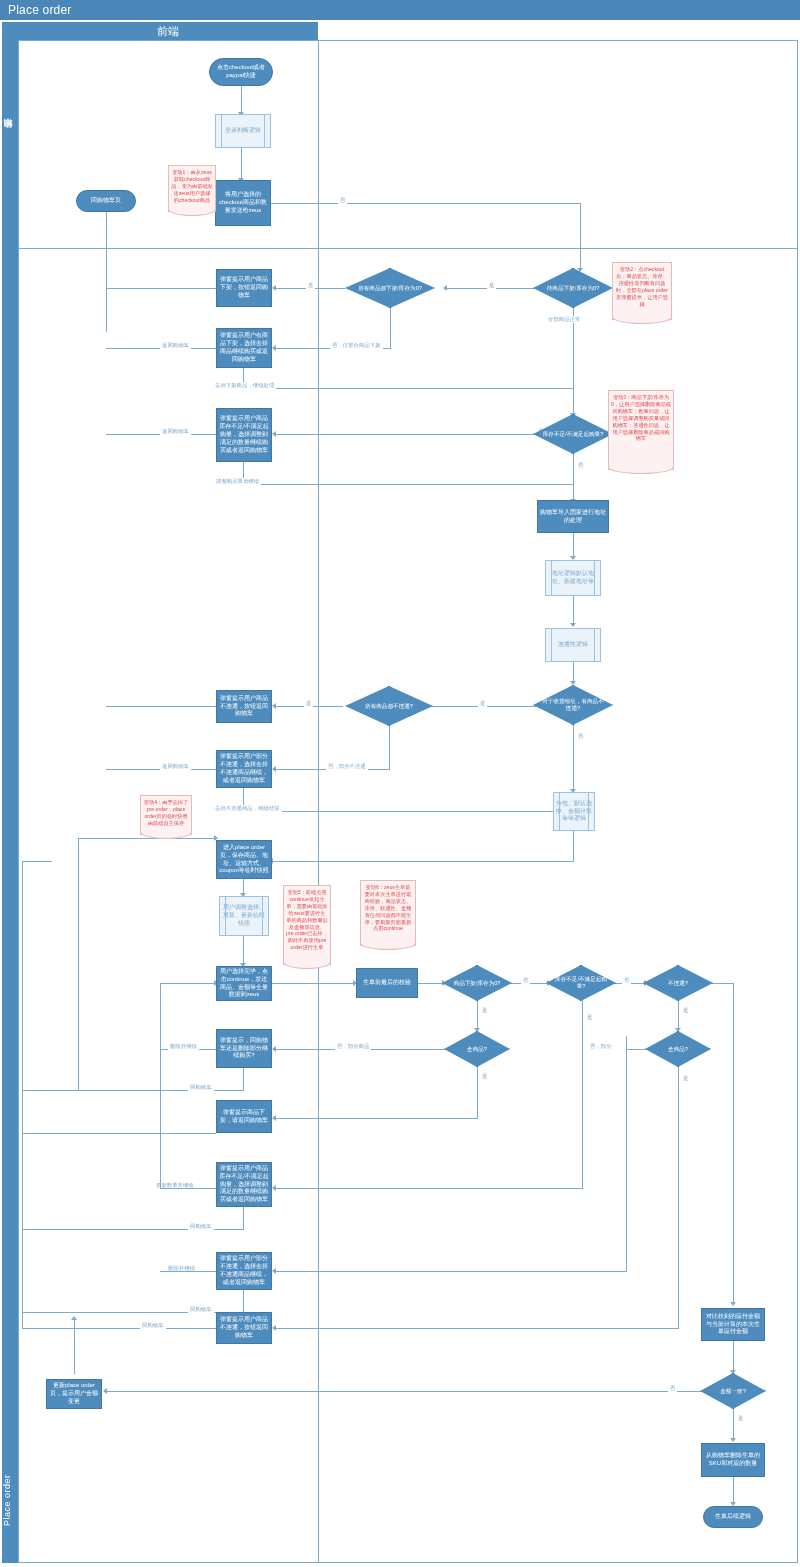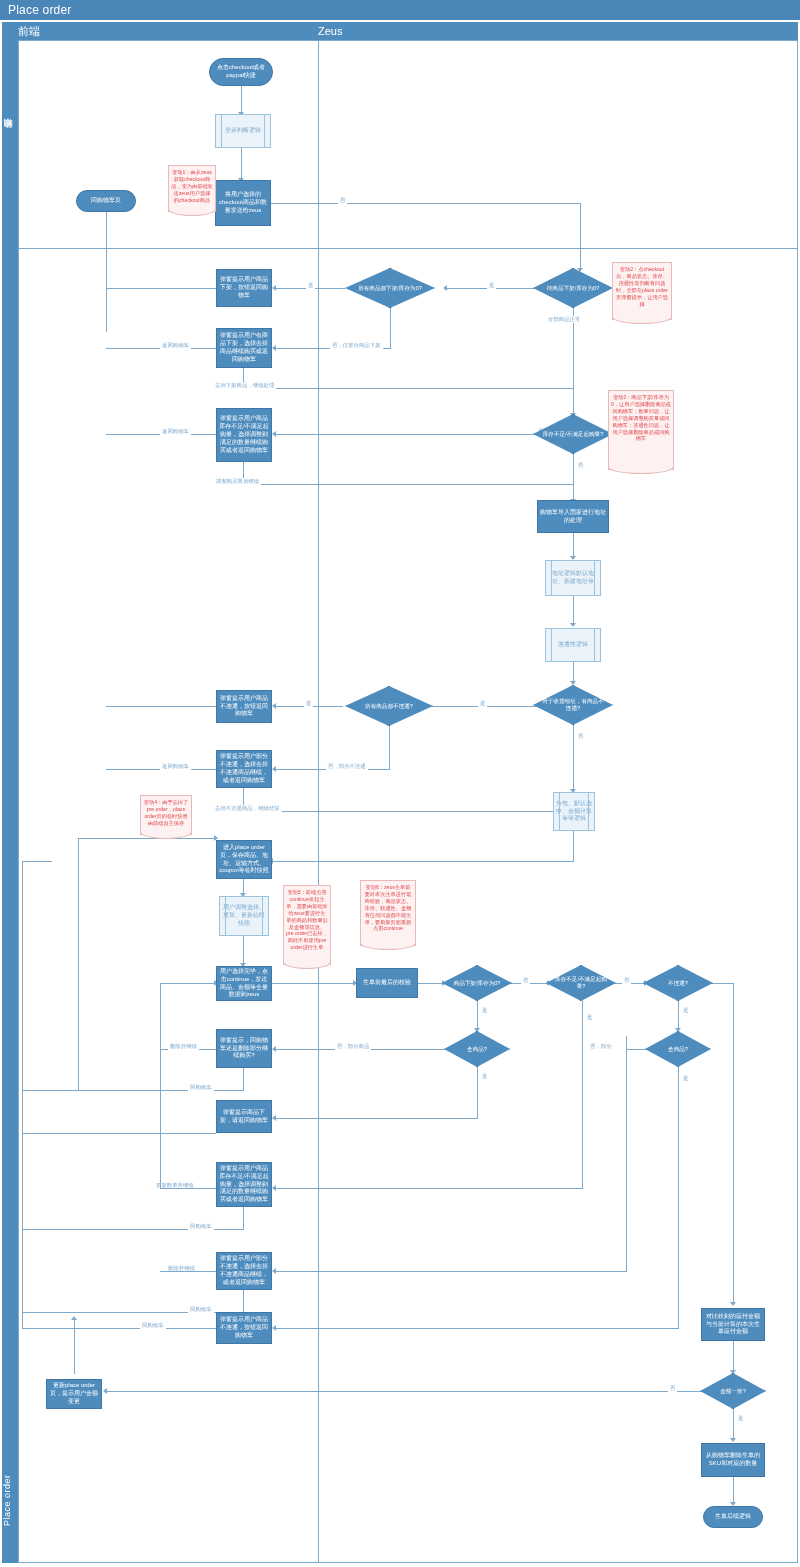--- a/index.html
+++ b/index.html
@@ -5,21 +5,21 @@
   html,body{margin:0;padding:0;background:#fff;}
   body{font-family:"Liberation Sans","DejaVu Sans",sans-serif;}
   #canvas{position:relative;width:800px;height:1567px;background:#ffffff;overflow:hidden;}
 
   
   .title-bar{position:absolute;left:0;top:0;width:800px;height:20px;background:#4a87b8;color:#fff;
              font-size:12px;line-height:20px;padding-left:8px;box-sizing:border-box;letter-spacing:.2px;}
   .pool-left{position:absolute;background:#4e8cbe;}
   .vlabel{position:absolute;color:#ffffff;font-size:9px;writing-mode:vertical-rl;transform:rotate(180deg);
           text-align:center;letter-spacing:.5px;}
-  .lane-head{position:absolute;background:#4e8cbe;color:#fff;font-size:11px;text-align:left;
+  .lane-head{position:absolute;background:#4e8cbe;color:#fff;font-size:11px;text-align:center;
              line-height:18px;height:18px;}
   .lane-body{position:absolute;background:#ffffff;border:1px solid #7fa9cb;box-sizing:border-box;}
   .vdiv{position:absolute;background:#7fa9cb;width:1px;}
   .hdiv{position:absolute;background:#7fa9cb;height:1px;}
 
   
   .node{position:absolute;box-sizing:border-box;display:flex;align-items:center;justify-content:center;
         text-align:center;color:#ffffff;font-size:6px;line-height:1.32;padding:2px;letter-spacing:0px;}
   .proc{background:#4e8cbe;border:1px solid #3f78a8;}
   .term{background:#4e8cbe;border:1px solid #3f78a8;border-radius:999px;}
@@ -52,21 +52,20 @@
 
   <div class="title-bar">Place order</div>
 
   <div class="pool-left" style="left:2px;top:22px;width:16px;height:226px;"></div>
   <div class="vlabel" style="left:2px;top:22px;width:16px;height:226px;">购物车</div>
 
   <div class="pool-left" style="left:2px;top:248px;width:16px;height:1315px;"></div>
   <div class="vlabel" style="left:2px;top:1440px;width:16px;height:120px;">Place order</div>
 
   <div class="lane-head" style="left:18px;top:22px;width:300px;">前端</div>
-  <div class="lane-head" style="left:318px;top:22px;width:480px;">Zeus</div>
 
   <div class="lane-body" style="left:18px;top:40px;width:780px;height:1523px;"></div>
   <div class="vdiv" style="left:318px;top:40px;height:1523px;"></div>
   <div class="hdiv" style="left:18px;top:248px;width:780px;"></div>
 
   <div class="ln lnv" style="left:241px;top:86px;height:28px;"></div>
   <div class="arw d" style="left:238px;top:112px;"></div>
 
   <div class="ln lnv" style="left:241px;top:148px;height:32px;"></div>
   <div class="arw d" style="left:238px;top:178px;"></div>

